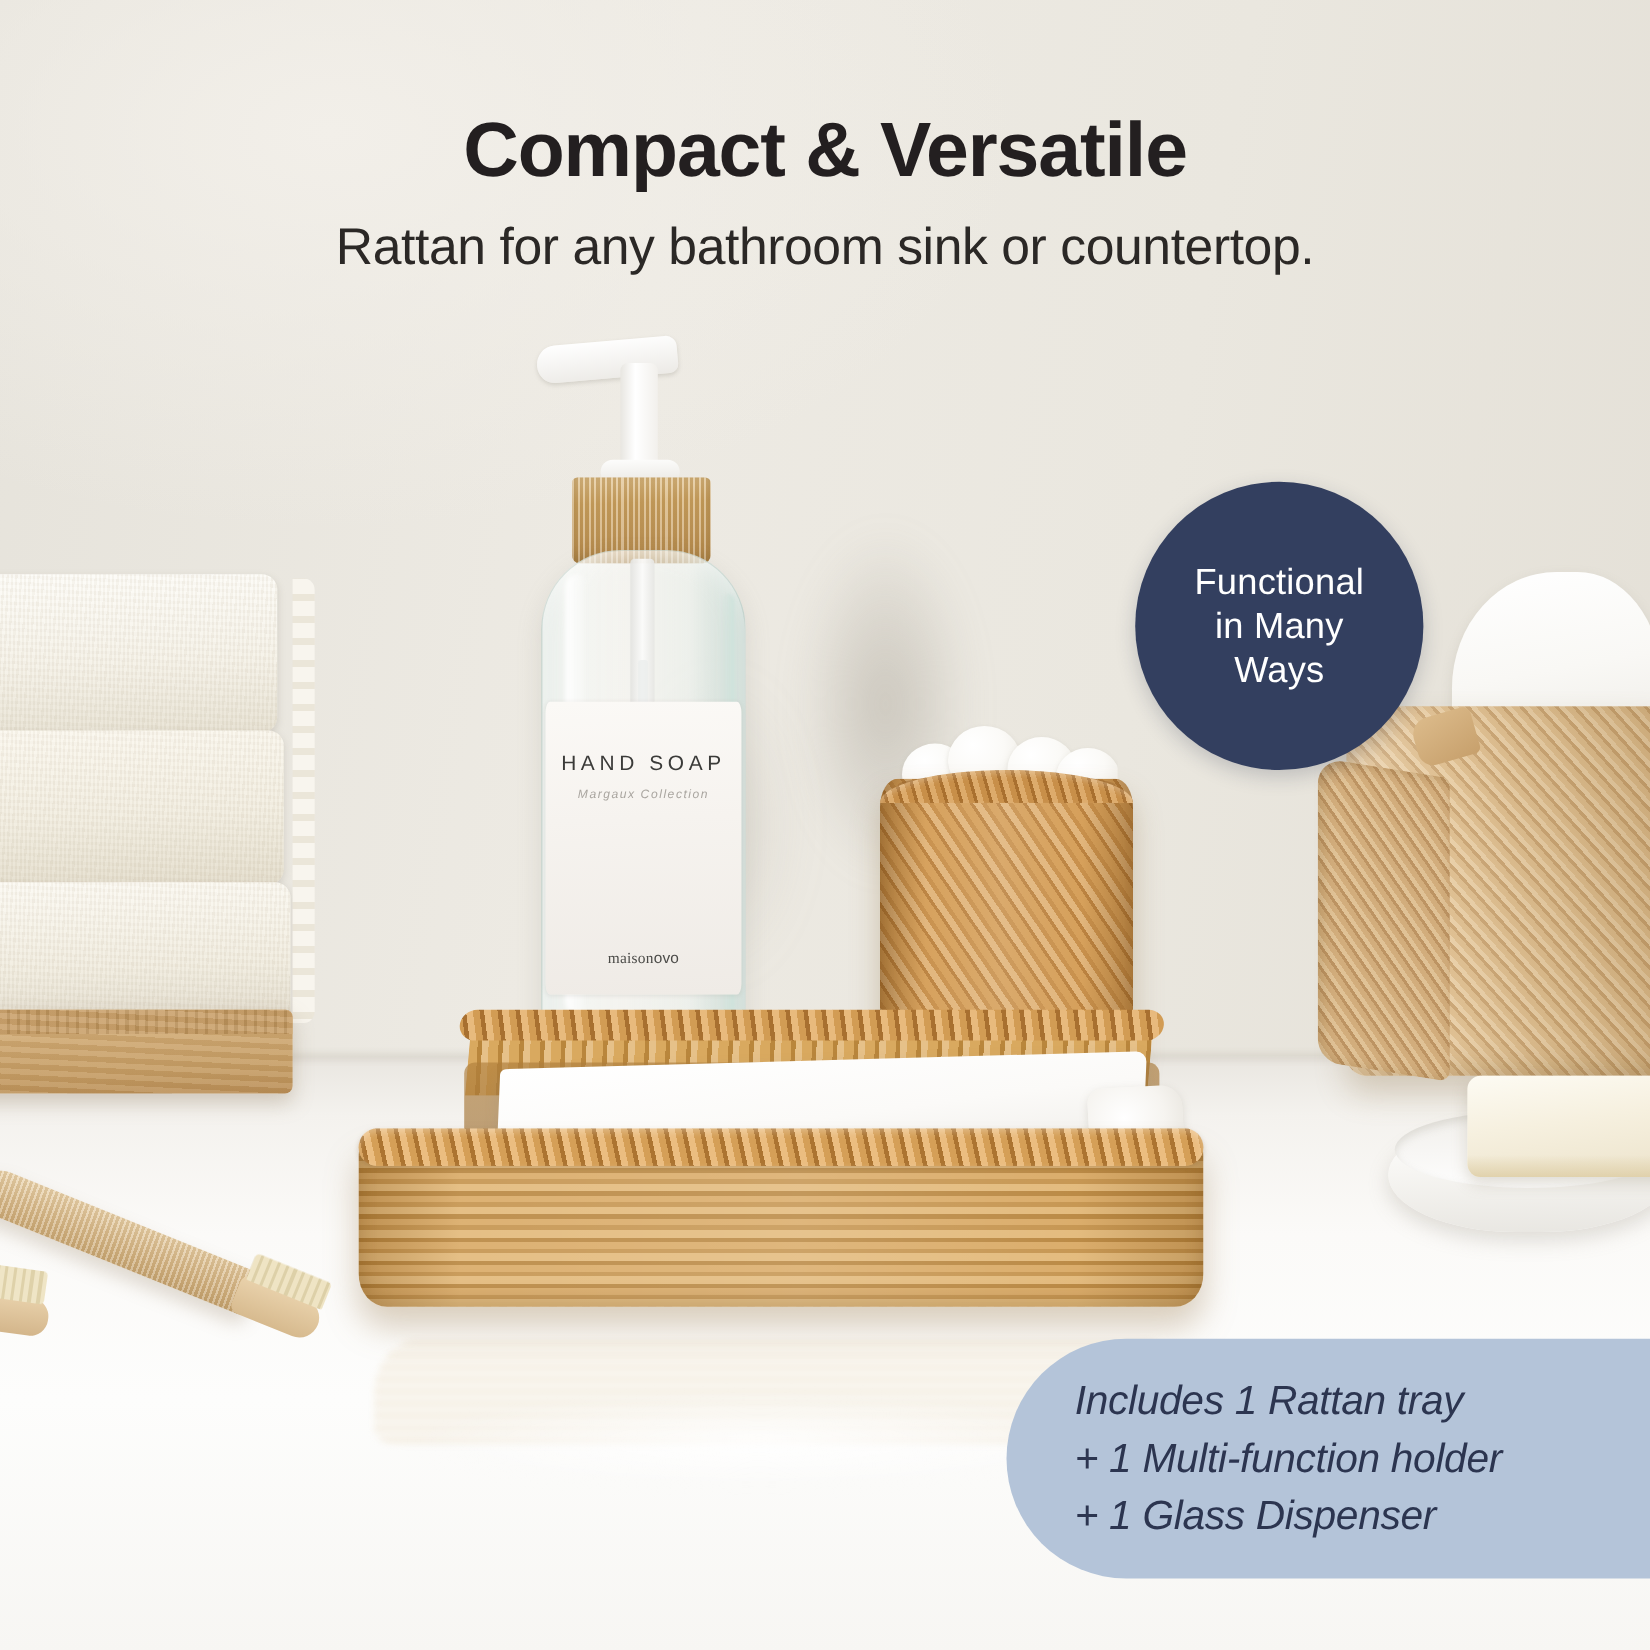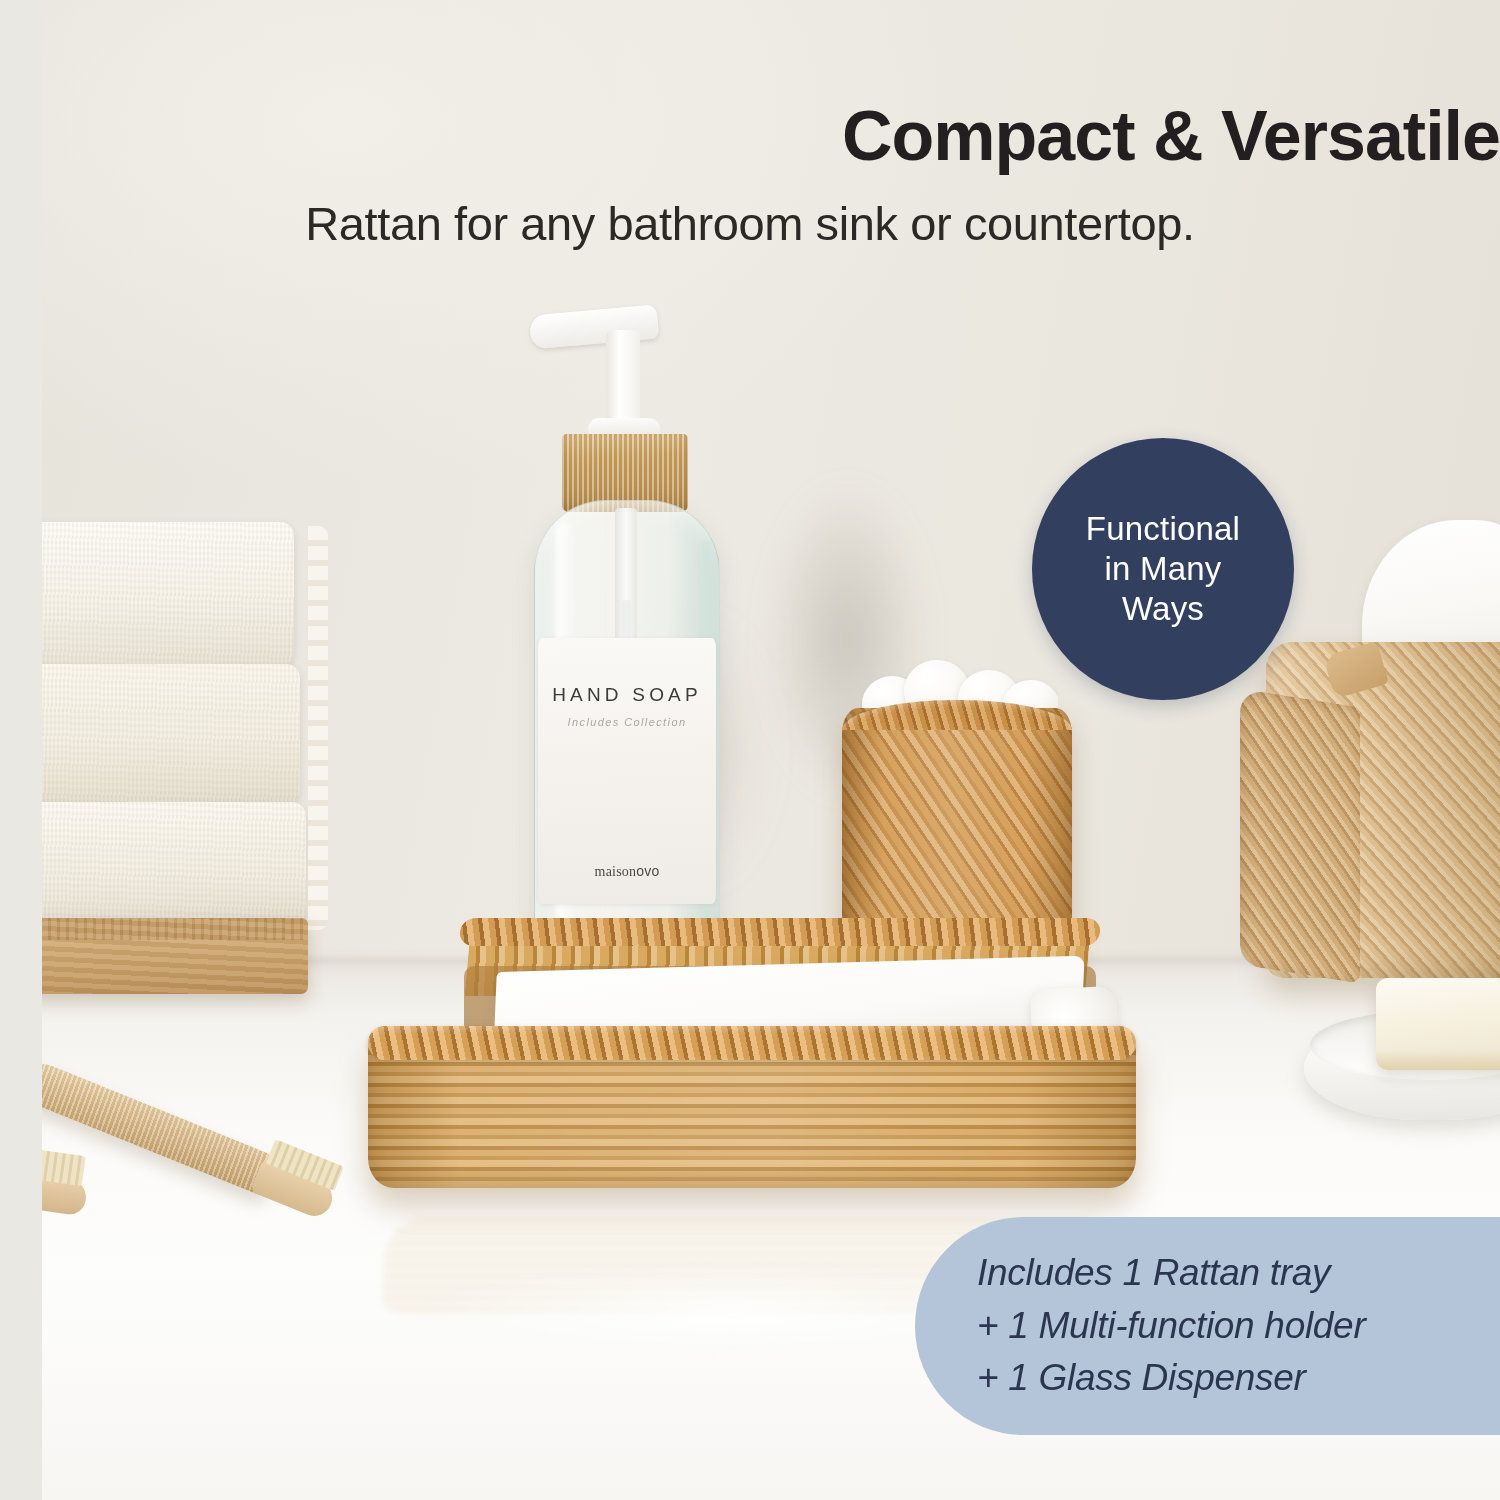--- a/index.html
+++ b/index.html
@@ -4,21 +4,21 @@
 <style>
   * { margin:0; padding:0; box-sizing:border-box; }
   html,body { width:1500px; height:1500px; overflow:hidden; }
   body {
     font-family:"Liberation Sans", sans-serif;
     background:#eae8e2;
     position:relative;
   }
 
   
-  #scene { position:absolute; inset:0; overflow:hidden;margin-left:42px; }
+  #scene { position:absolute; inset:0; overflow:hidden; }
 
   .wall {
     position:absolute; left:0; top:0; width:1500px; height:1010px;
     background:
       radial-gradient(ellipse 900px 520px at 300px 120px, #f2efe9 0%, rgba(242,239,233,0) 70%),
       linear-gradient(100deg, #e6e3db 0%, #edeae3 38%, #eae7df 68%, #e4e0d7 100%);
   }
   
   .wall-shadow {
     position:absolute; left:700px; top:430px; width:210px; height:420px;
@@ -351,21 +351,21 @@
     box-shadow:0 6px 14px rgba(160,150,125,.3);
   }
   .soap-bar::after{
     content:""; position:absolute; left:0; right:0; bottom:0; height:20px;
     background:linear-gradient(180deg, rgba(232,219,186,0), rgba(222,206,166,.85));
     border-radius:0 0 10px 12px;
   }
 
   
   .headline{
-    position:absolute; left:0; top:96px; width:1500px; text-align:right;
+    position:absolute; left:0; top:96px; width:1500px; text-align:center;
     font-size:70px; font-weight:bold; color:#231f20; letter-spacing:-1px;
   }
   .subhead{
     position:absolute; left:0; top:196px; width:1500px; text-align:center;
     font-size:47px; font-weight:400; color:#2b2826; letter-spacing:-0.4px;
   }
 
   .badge{
     position:absolute; left:1032px; top:438px; width:262px; height:262px;
     border-radius:50%; background:#333f5f;
@@ -420,21 +420,21 @@
     <div class="pump-neck"></div>
     <div class="pump-collar"></div>
     <div class="bamboo-cap"></div>
     <div class="glass-body"></div>
     <div class="inner-tube"></div>
     <div class="inner-tube2"></div>
     <div class="glass-hl"></div>
     <div class="glass-hl2"></div>
     <div class="label">
       <div class="label-title">HAND SOAP</div>
-      <div class="label-sub">Includes Collection</div>
+      <div class="label-sub">Margaux Collection</div>
       <div class="label-brand">
         <span class="b-serif">maison</span><span class="b-sans">ovo</span>
       </div>
     </div>
   </div>
 
   <div class="cyl">
     <div class="cotton-wrap">
       <div class="cot" style="left:2px;  top:26px; width:60px; height:56px;"></div>
       <div class="cot" style="left:44px; top:10px; width:66px; height:62px;"></div>

